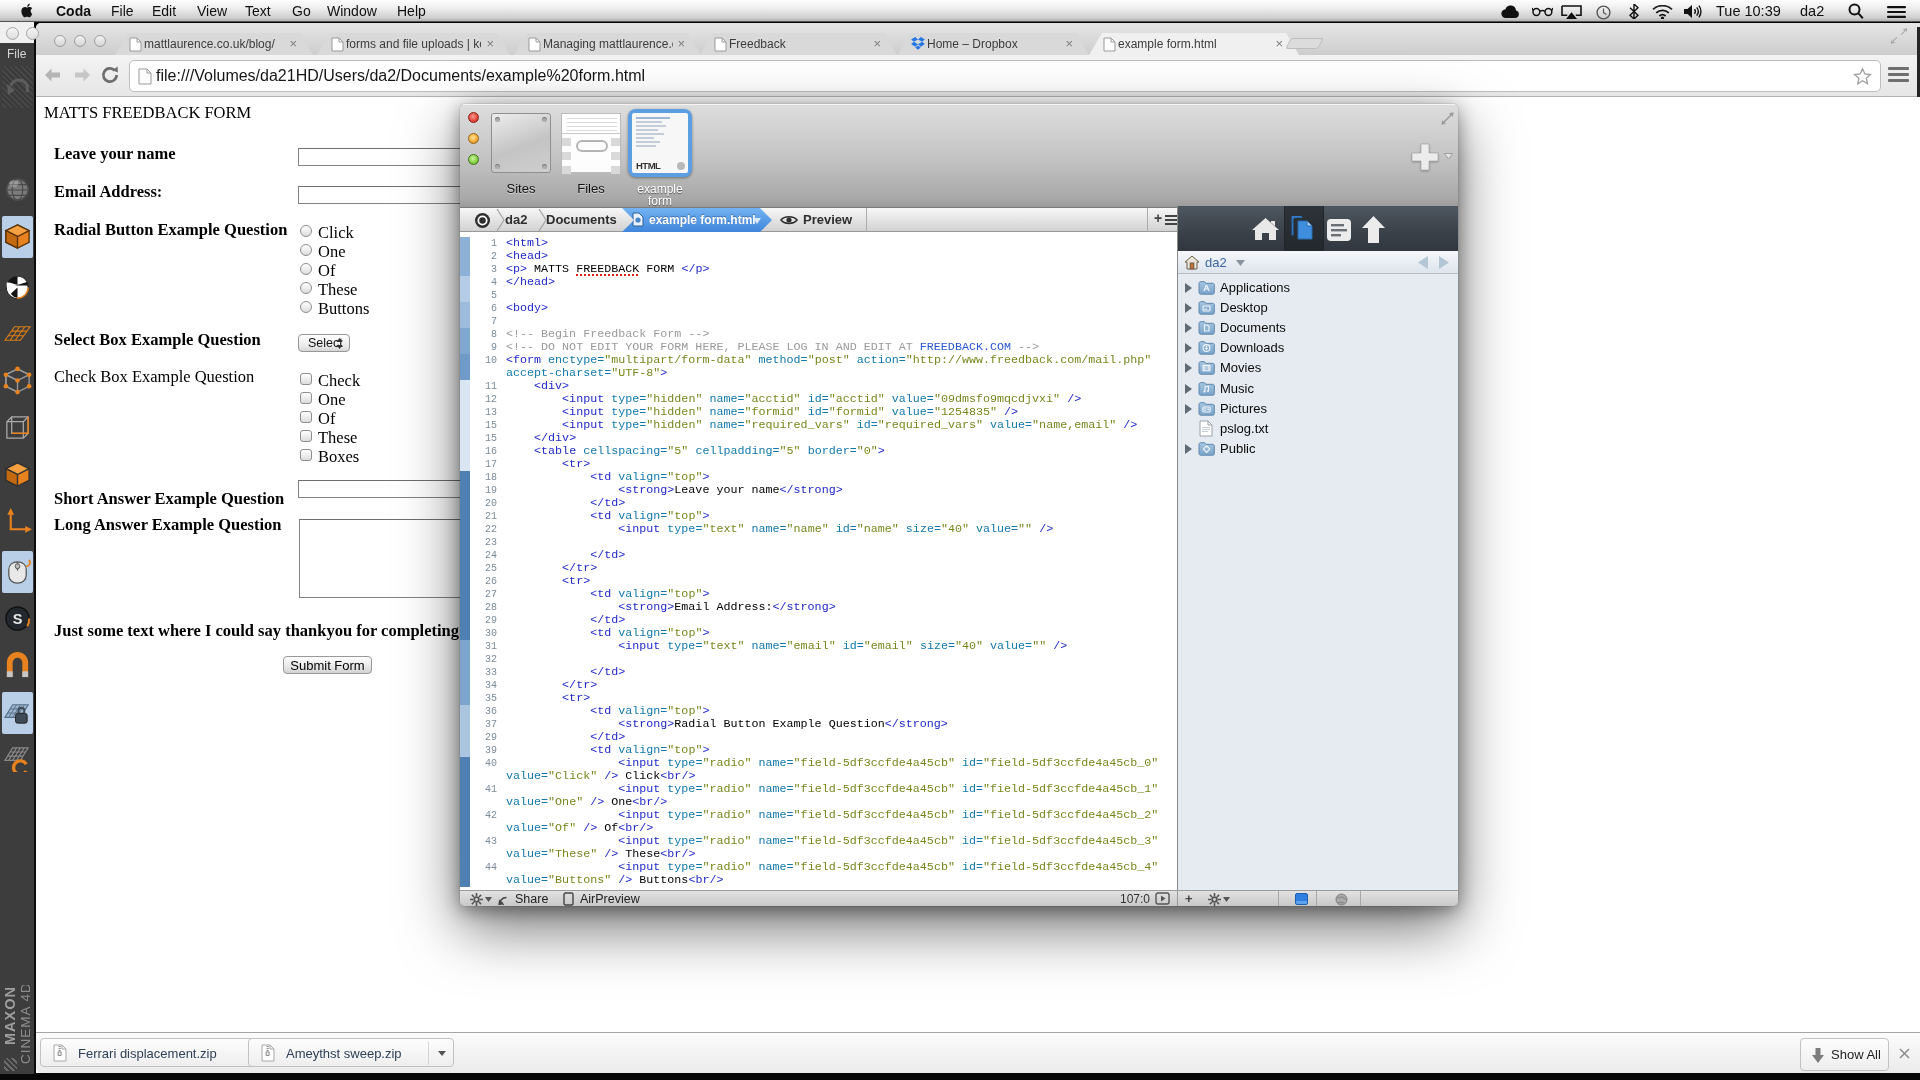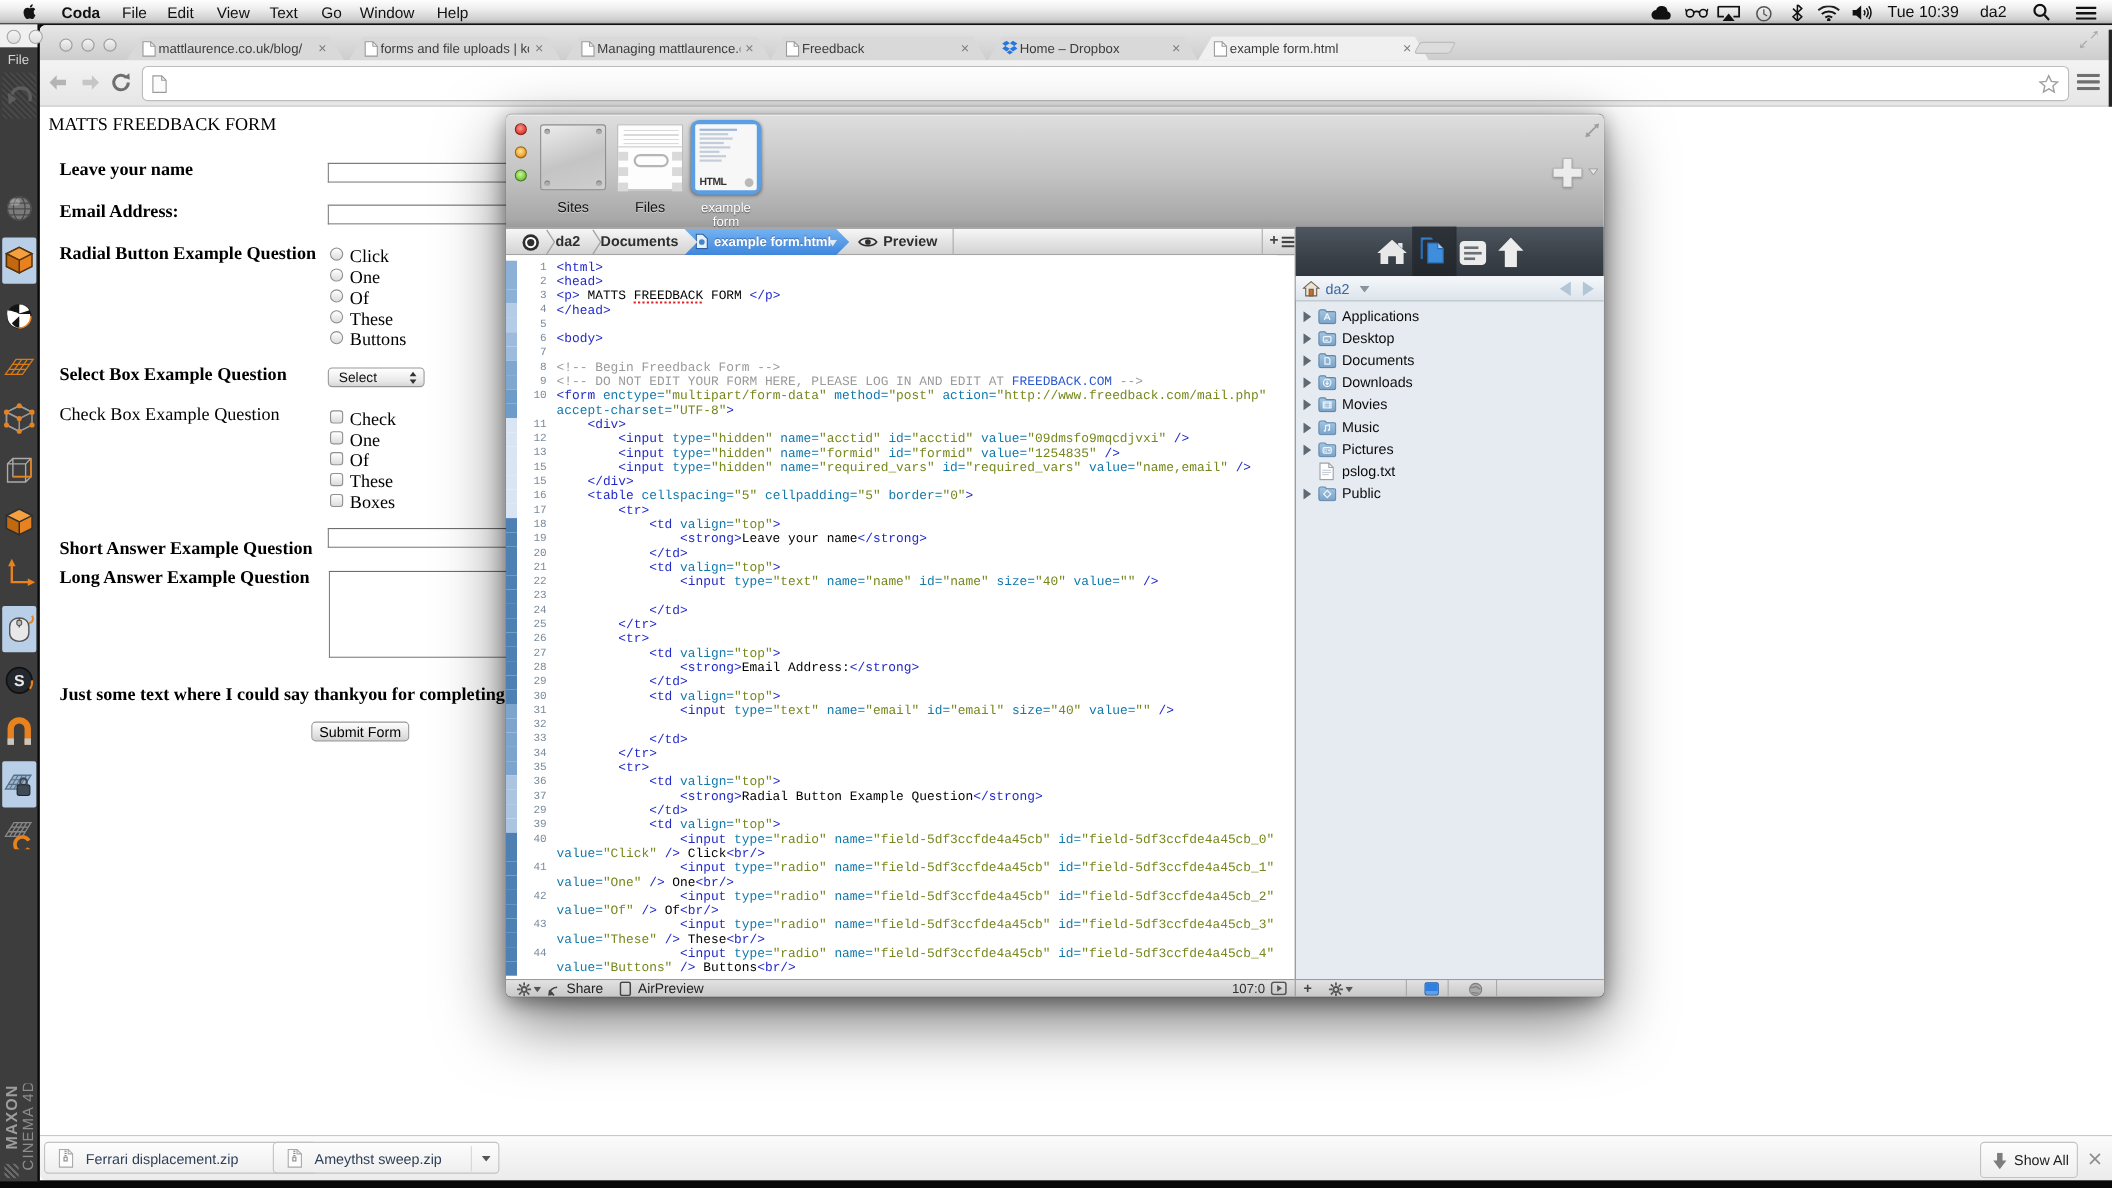--- a/index.html
+++ b/index.html
@@ -216,20 +216,21 @@
         </svg>
         <svg style="position:absolute;left:64px;top:10px" width="20" height="20" viewBox="0 0 20 20">
           <path fill="none" stroke="#6e6e6e" stroke-width="2.7" d="M16.6 10a6.6 6.6 0 1 1-1.7-4.4"></path>
           <path fill="#6e6e6e" d="M17.6 1.6l.3 5.8-5.4-2.1z"></path>
         </svg>
         <div id="urlbox">
           <svg style="position:absolute;left:8px;top:7px" width="14" height="17" viewBox="0 0 14 17">
             <path d="M1 1h8l4 4v11H1z" fill="#fcfcfc" stroke="#9a9a9a"></path>
             <path d="M9 1v4h4" fill="none" stroke="#9a9a9a"></path>
           </svg>
+          <div id="urltext">file:///Volumes/da21HD/Users/da2/Documents/example%20form.html</div>
           <svg style="position:absolute;right:8px;top:6px" width="19" height="19" viewBox="0 0 19 19">
             <path fill="none" stroke="#9f9f9f" stroke-width="1.3" d="M9.5 1.8 11.9 7l5.6.5-4.2 3.7 1.2 5.5-4.9-2.9-4.9 2.9 1.2-5.5L1.5 7.5 7.1 7z"></path>
           </svg>
         </div>
         <svg style="position:absolute;left:1852px;top:12px" width="21" height="15" viewBox="0 0 21 15">
           <g fill="#6f6f6f">
             <rect width="21" height="3" rx="1"></rect>
             <rect y="6" width="21" height="3" rx="1"></rect>
             <rect y="12" width="21" height="3" rx="1"></rect>
           </g>
@@ -250,21 +251,21 @@
         <div class="rad" style="left:264px;top:128px"></div>
         <div class="ser" style="left:282px;top:126px;font-size:16.5px">Click</div>
         <div class="rad" style="left:264px;top:147px"></div>
         <div class="ser" style="left:282px;top:145px;font-size:16.5px">One</div>
         <div class="rad" style="left:264px;top:166px"></div>
         <div class="ser" style="left:282px;top:164px;font-size:16.5px">Of</div>
         <div class="rad" style="left:264px;top:185px"></div>
         <div class="ser" style="left:282px;top:183px;font-size:16.5px">These</div>
         <div class="rad" style="left:264px;top:204px"></div>
         <div class="ser" style="left:282px;top:202px;font-size:16.5px">Buttons</div>
-        <div style="position:absolute;left:262px;top:237px;width:88px;height:18px;border:1px solid #979797;border-radius:4px;background:linear-gradient(#fff,#e9e9e9 70%,#d6d6d6)">
+        <div style="position:absolute;left:262px;top:237px;width:52px;height:18px;border:1px solid #979797;border-radius:4px;background:linear-gradient(#fff,#e9e9e9 70%,#d6d6d6)">
           <div style="position:absolute;left:9px;top:1px;font-size:12.5px;color:#111">Select</div>
           <svg style="position:absolute;right:6px;top:3px" width="7" height="11" viewBox="0 0 7 11">
             <path fill="#333" d="M3.5 0 6.6 4H.4zM3.5 11 .4 7h6.2z"></path>
           </svg>
         </div>
         <div class="chk" style="left:264px;top:276px"></div>
         <div class="ser" style="left:282px;top:274px;font-size:16.5px">Check</div>
         <div class="chk" style="left:264px;top:295px"></div>
         <div class="ser" style="left:282px;top:293px;font-size:16.5px">One</div>
         <div class="chk" style="left:264px;top:314px"></div>

